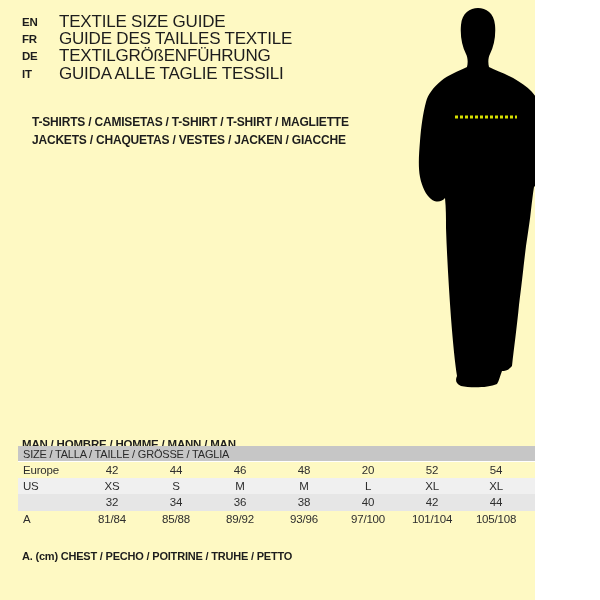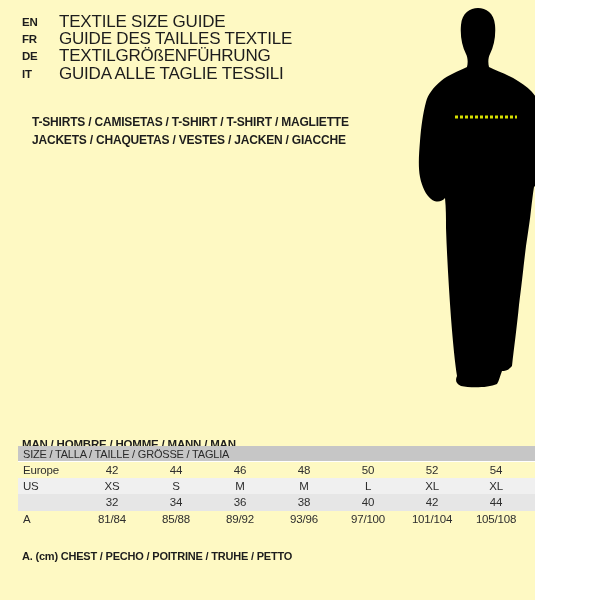--- a/index.html
+++ b/index.html
@@ -110,21 +110,21 @@
 
   <div class="size-table">
     <div class="t-header">SIZE / TALLA / TAILLE / GRÖSSE / TAGLIA</div>
 
     <div class="t-row">
       <div class="t-label">Europe</div>
       <div class="t-cell">42</div>
       <div class="t-cell">44</div>
       <div class="t-cell">46</div>
       <div class="t-cell">48</div>
-      <div class="t-cell">50</div>
+      <div class="t-cell">20</div>
       <div class="t-cell">52</div>
       <div class="t-cell">54</div>
       <div class="t-cell">96</div>
     </div>
 
     <div class="t-row bg-light">
       <div class="t-label">US</div>
       <div class="t-cell">XS</div>
       <div class="t-cell">S</div>
       <div class="t-cell">M</div>

